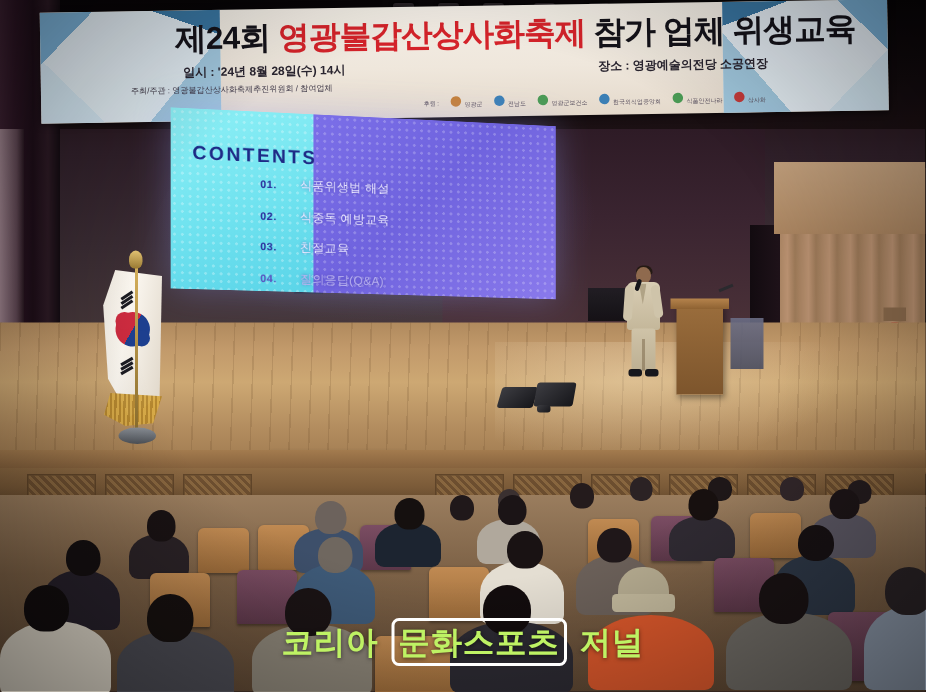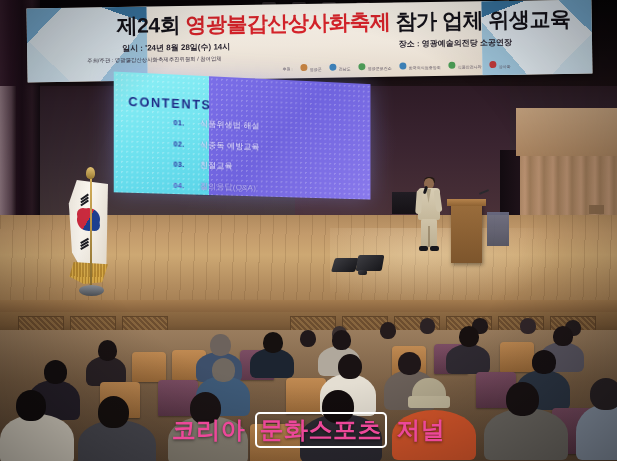--- a/index.html
+++ b/index.html
@@ -173,21 +173,21 @@
      background:linear-gradient(180deg,#c08a52,#9a6a39);box-shadow:0 1px 2px rgba(0,0,0,.35);}
   .seat.p{background:linear-gradient(180deg,#7b4d63,#5c3749);}
   .head{position:absolute;border-radius:50% 50% 44% 44%;}
   .shoulders{position:absolute;border-radius:50% 50% 6px 6px;}
 
   .vignette{position:absolute;inset:0;pointer-events:none;
     background:radial-gradient(ellipse at 50% 45%,transparent 50%,rgba(0,0,0,.42) 100%);}
 
   
   .watermark{position:absolute;left:0;top:412px;width:617px;text-align:center;
-    font-size:24px;font-weight:bold;color:#ec4899;letter-spacing:.5px;
+    font-size:21px;font-weight:bold;color:#bef264;letter-spacing:.5px;
     text-shadow:0 1px 3px rgba(0,0,0,.55);}
   .wm-box{display:inline-block;border:2px solid #ffffff;border-radius:5px;padding:0 3px;margin:0 2px;}
 </style>
 </head>
 <body>
 
 <div id="stage">
 
   <div class="backwall"></div>
   <div class="ceiling-dark"></div>

